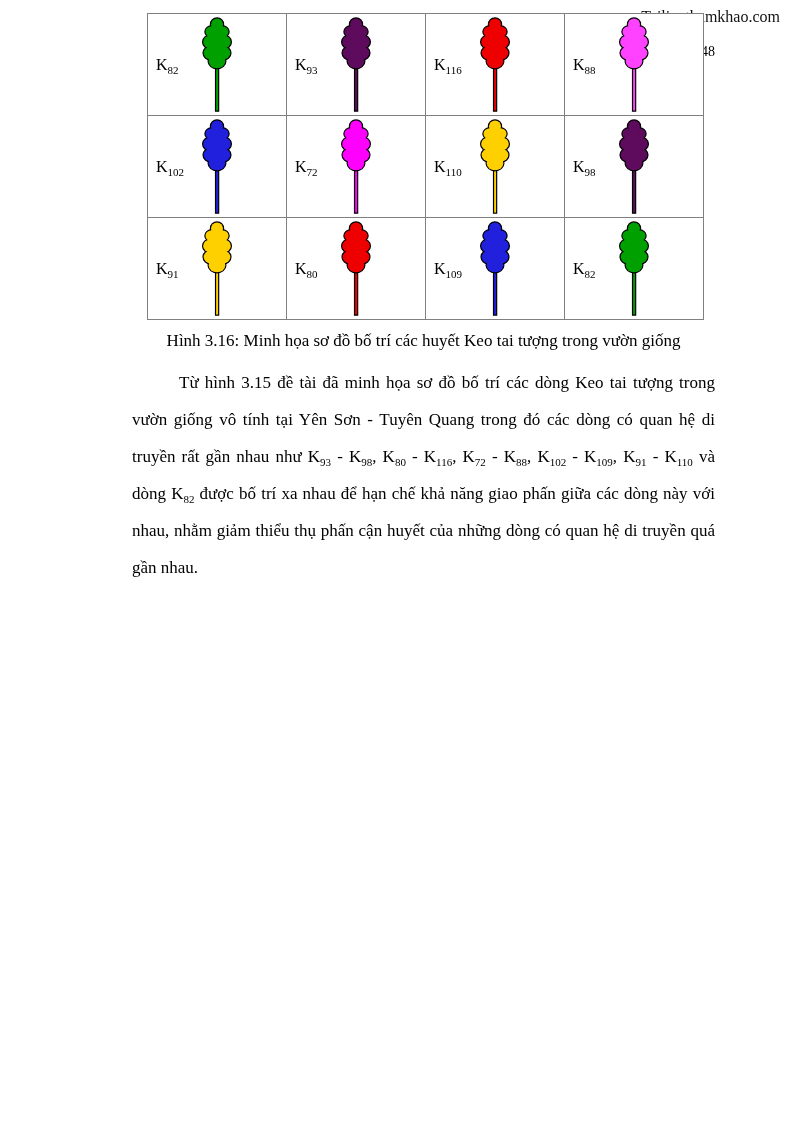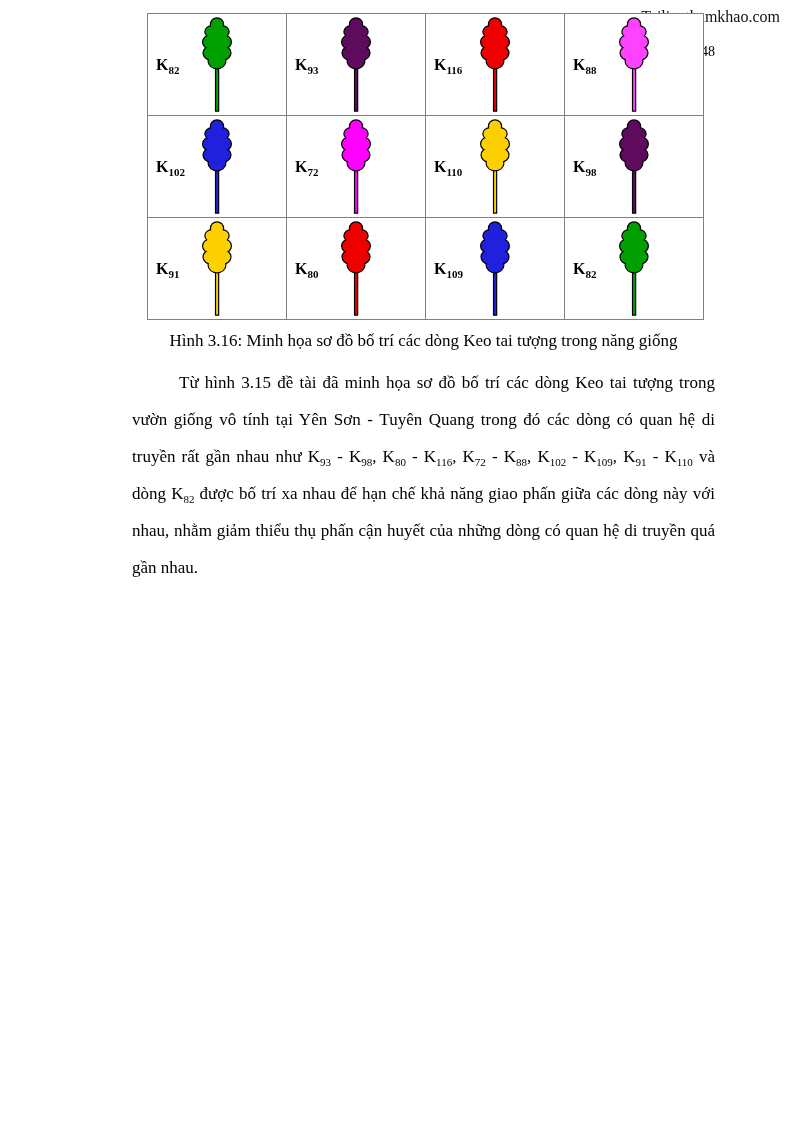--- a/index.html
+++ b/index.html
@@ -36,21 +36,20 @@
   sub{font-size:11px;line-height:0;vertical-align:sub;}
   .grid{
     margin-top:13px;
     margin-left:15px;
     width:557px;
     display:grid;
     grid-template-columns:repeat(4,1fr);
     border-left:1px solid #808080;
     border-top:1px solid #808080;
     box-sizing:border-box;
-    font-weight:bold;
   }
   .cell{
     position:relative;
     height:102px;
     border-right:1px solid #808080;
     border-bottom:1px solid #808080;
     box-sizing:border-box;
     background:#fff;
   }
   .klabel{
@@ -418,18 +417,18 @@
                 <ellipse cx="13.5" cy="39" rx="8" ry="7"></ellipse>
                 <ellipse cx="26.5" cy="39" rx="8" ry="7"></ellipse>
                 <ellipse cx="20" cy="48" rx="9" ry="7.5"></ellipse>
                 <ellipse cx="20" cy="28" rx="8" ry="21"></ellipse>
               </g>
             </svg></span>
       </div>
 
     </div>
 
-    <div class="caption">Hình 3.16: Minh họa sơ đồ bố trí các dòng Keo tai tượng trong năng giống</div>
+    <div class="caption">Hình 3.16: Minh họa sơ đồ bố trí các huyết Keo tai tượng trong vườn giống</div>
 
     <p class="para para2"><span>Từ hình 3.15 đề tài đã minh họa sơ đồ bố trí các dòng Keo tai tượng trong vườn giống vô tính tại Yên Sơn - Tuyên Quang trong đó các dòng có quan hệ di truyền rất gần nhau như K</span><sub>93</sub><span> - K</span><sub>98</sub><span>, K</span><sub>80</sub><span> - K</span><sub>116</sub><span>, K</span><sub>72</sub><span> - K</span><sub>88</sub><span>, K</span><sub>102</sub><span> - K</span><sub>109</sub><span>, K</span><sub>91</sub><span> - K</span><sub>110</sub><span> và dòng K</span><sub>82</sub><span> được bố trí xa nhau để hạn chế khả năng giao phấn giữa các dòng này với nhau, nhằm giảm thiểu thụ phấn cận huyết của những dòng có quan hệ di truyền quá gần nhau.</span></p>
   </div>
 
 </div>
 
 </body></html>

